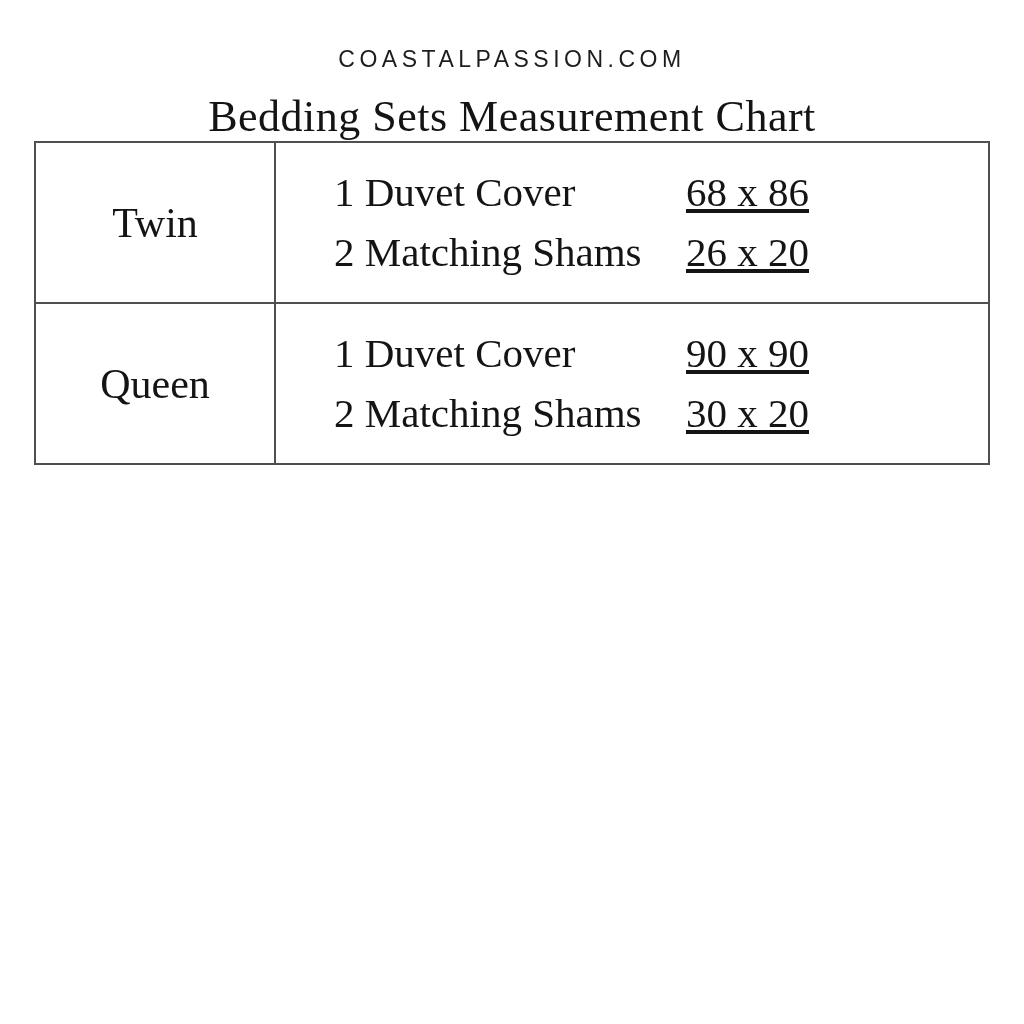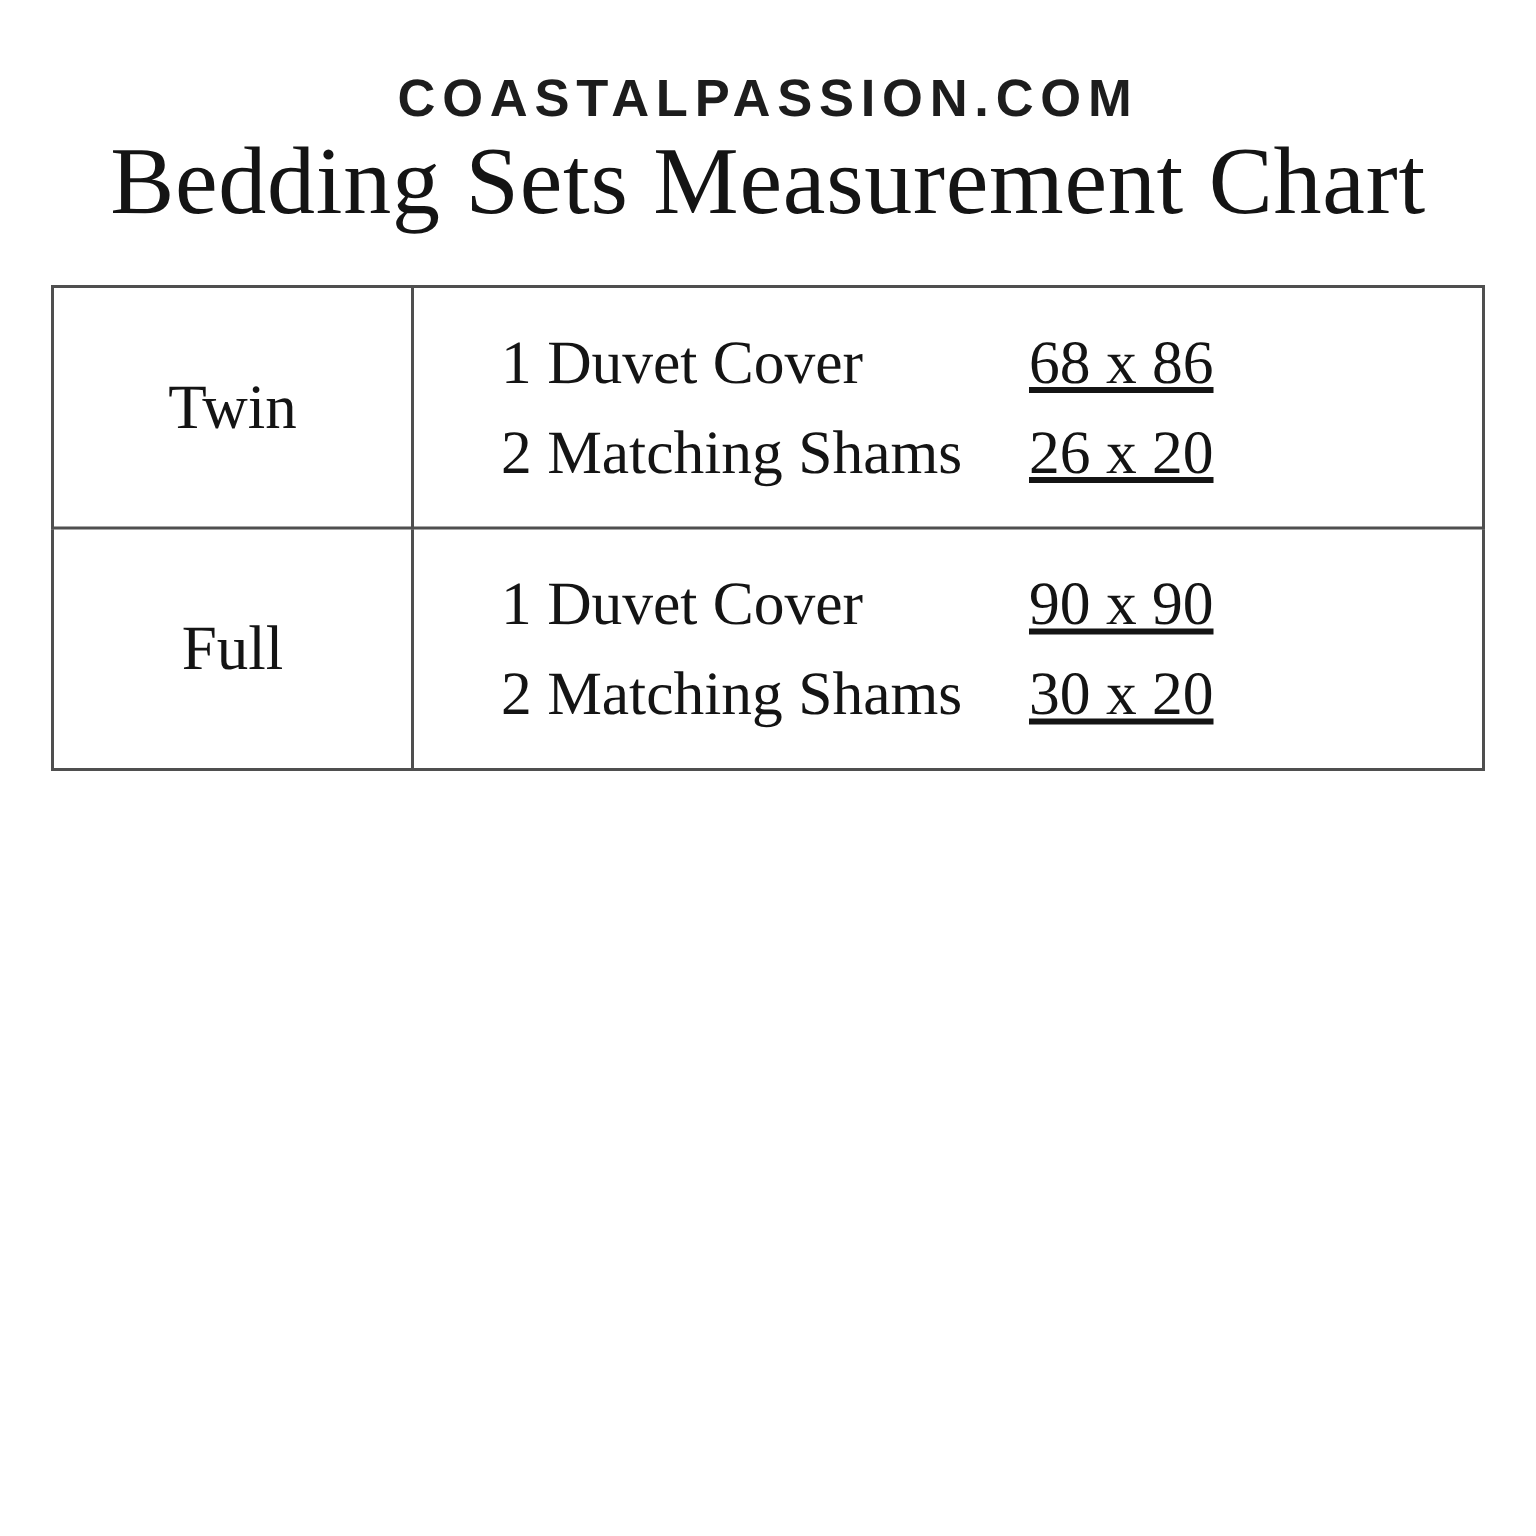--- a/index.html
+++ b/index.html
@@ -18,37 +18,37 @@
     width: 1024px;
     height: 1024px;
     box-sizing: border-box;
     display: flex;
     flex-direction: column;
     align-items: center;
   }
   .brand {
     margin-top: 46px;
     font-family: "Liberation Sans", sans-serif;
-    font-size: 35px;
-    font-weight: 700;
+    font-size: 23px;
+    font-weight: 400;
     letter-spacing: 4.5px;
     color: #1d1d1d;
     text-align: right;
   }
   .title {
+    margin-top: 20px;
     font-family: "Liberation Serif", serif;
-    font-size: 64px;
+    font-size: 44px;
     font-weight: 400;
     letter-spacing: 0.5px;
     color: #141414;
     text-align: center;
     line-height: 1.1;
   }
   .table-wrap {
-    margin-top: 34px;
     width: 956px;
   }
   table.chart {
     width: 100%;
     border-collapse: collapse;
     table-layout: fixed;
   }
   table.chart td {
     border: 2px solid #4f4f4f;
     vertical-align: middle;
@@ -99,21 +99,21 @@
               <span class="item-name">1 Duvet Cover</span>
               <span class="item-dim">68 x 86</span>
             </div>
             <div class="item-row">
               <span class="item-name">2 Matching Shams</span>
               <span class="item-dim">26 x 20</span>
             </div>
           </td>
         </tr>
         <tr>
-          <td class="size-cell">Full</td>
+          <td class="size-cell">Queen</td>
           <td class="items-cell">
             <div class="item-row">
               <span class="item-name">1 Duvet Cover</span>
               <span class="item-dim">90 x 90</span>
             </div>
             <div class="item-row">
               <span class="item-name">2 Matching Shams</span>
               <span class="item-dim">30 x 20</span>
             </div>
           </td>

